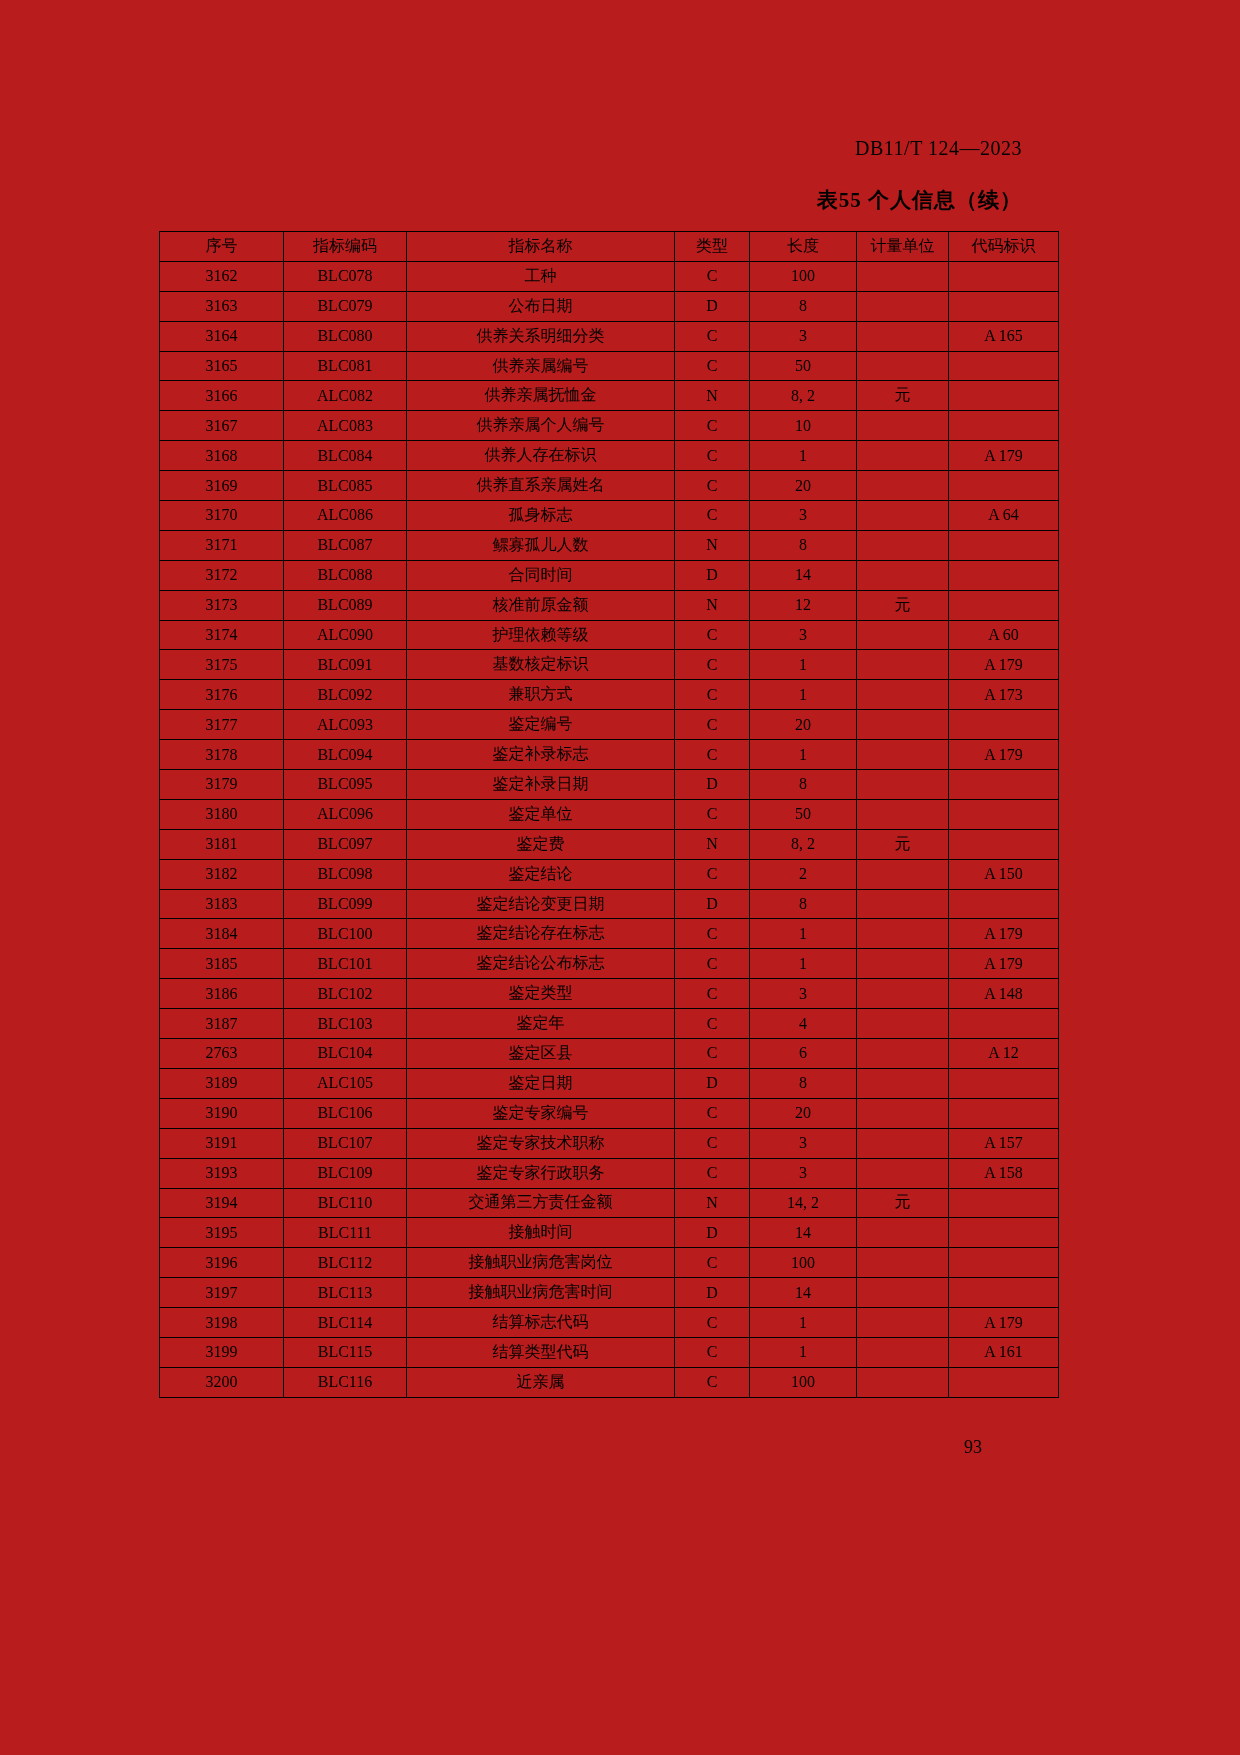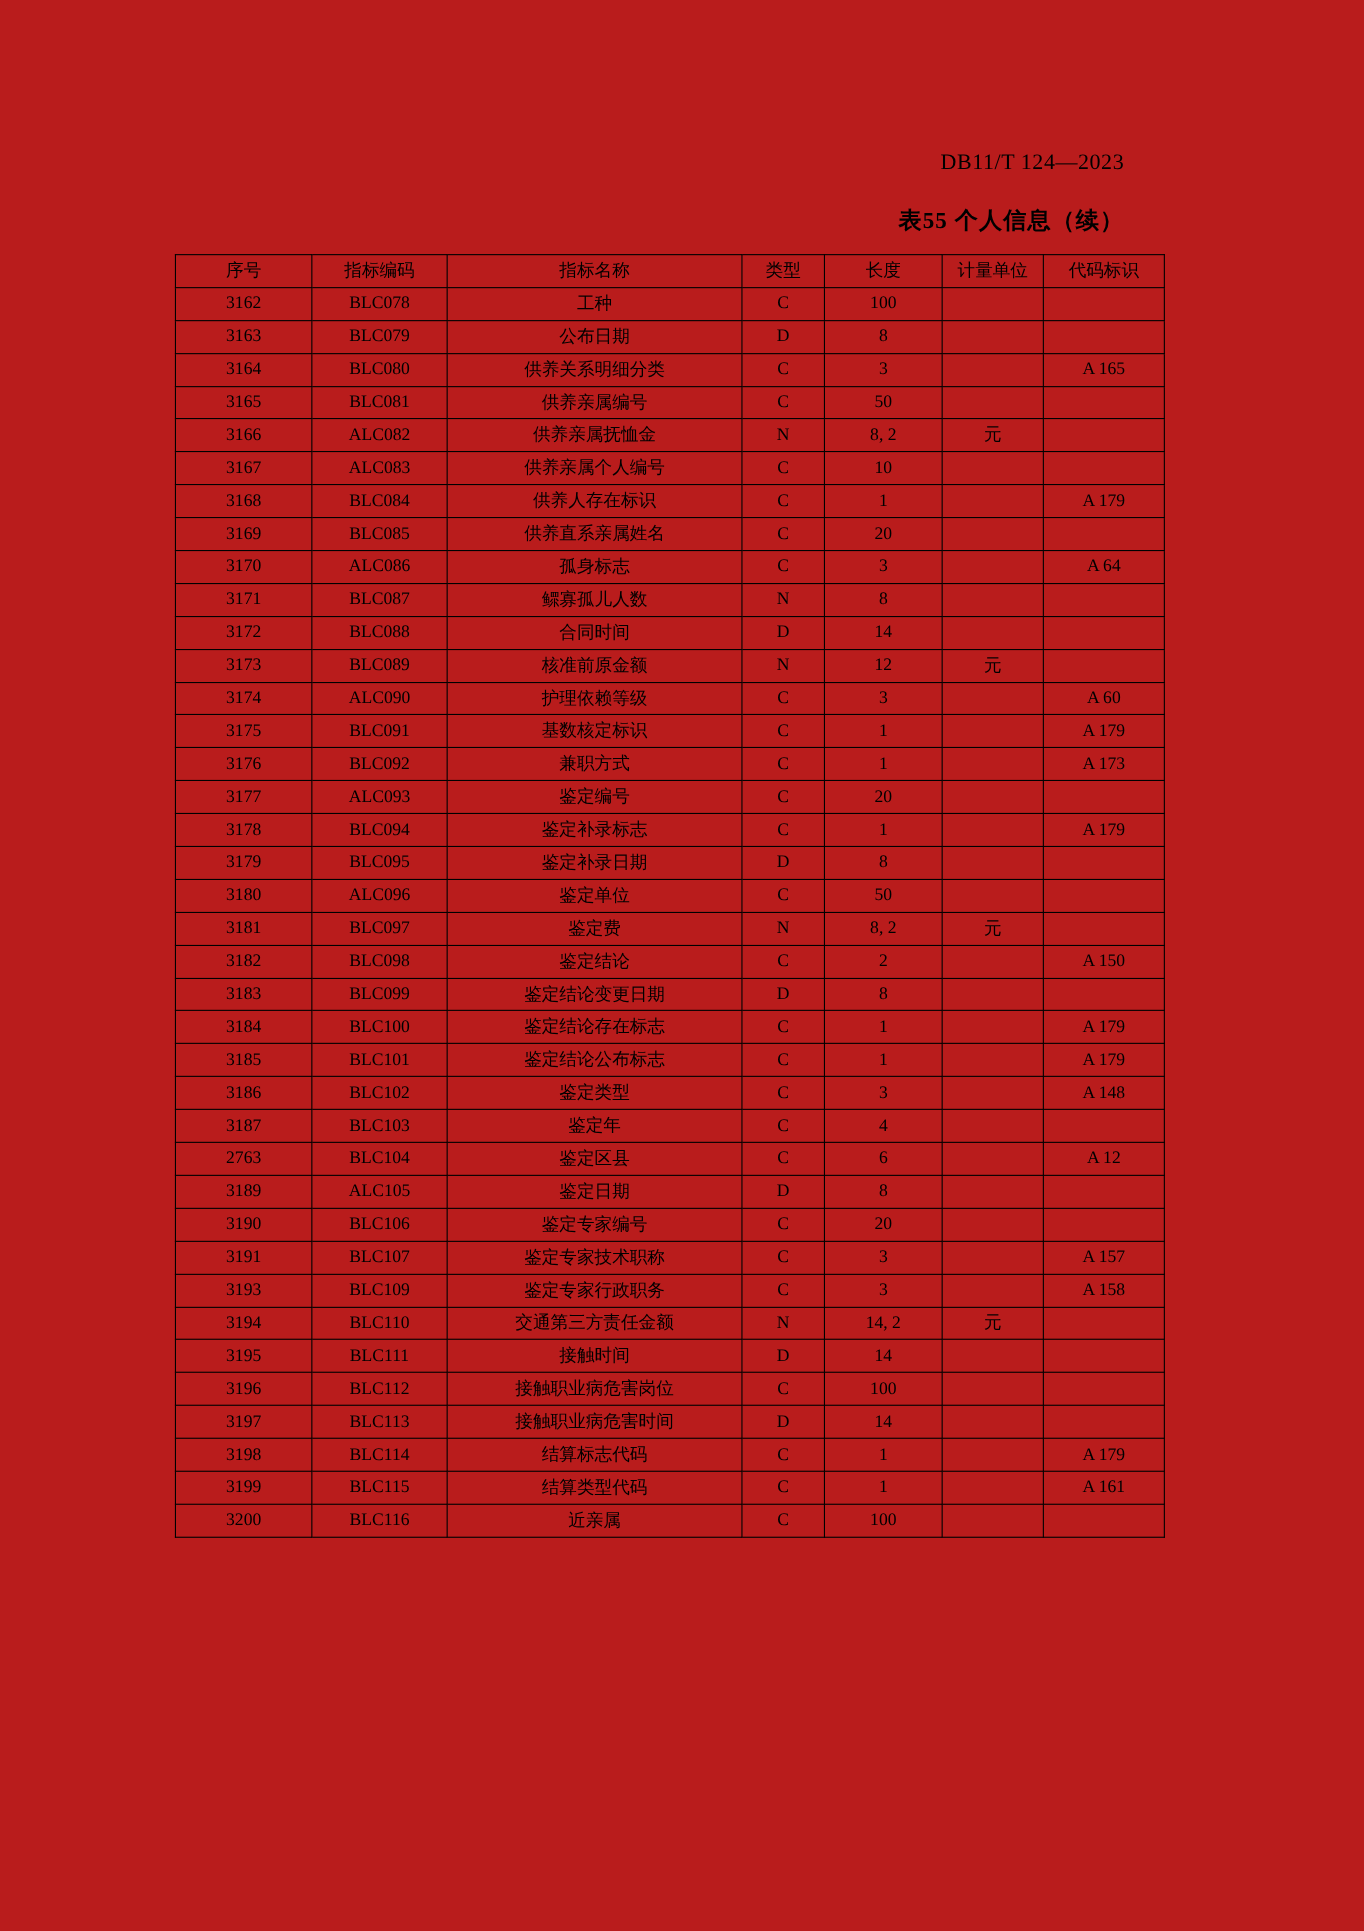--- a/index.html
+++ b/index.html
@@ -437,13 +437,14 @@
           <td>BLC116</td>
           <td>近亲属</td>
           <td>C</td>
           <td>100</td>
           <td></td>
           <td></td>
         </tr>
       </tbody>
   </table>
 
+  <div class="page-number">93</div>
 </div>
 
 </body></html>

